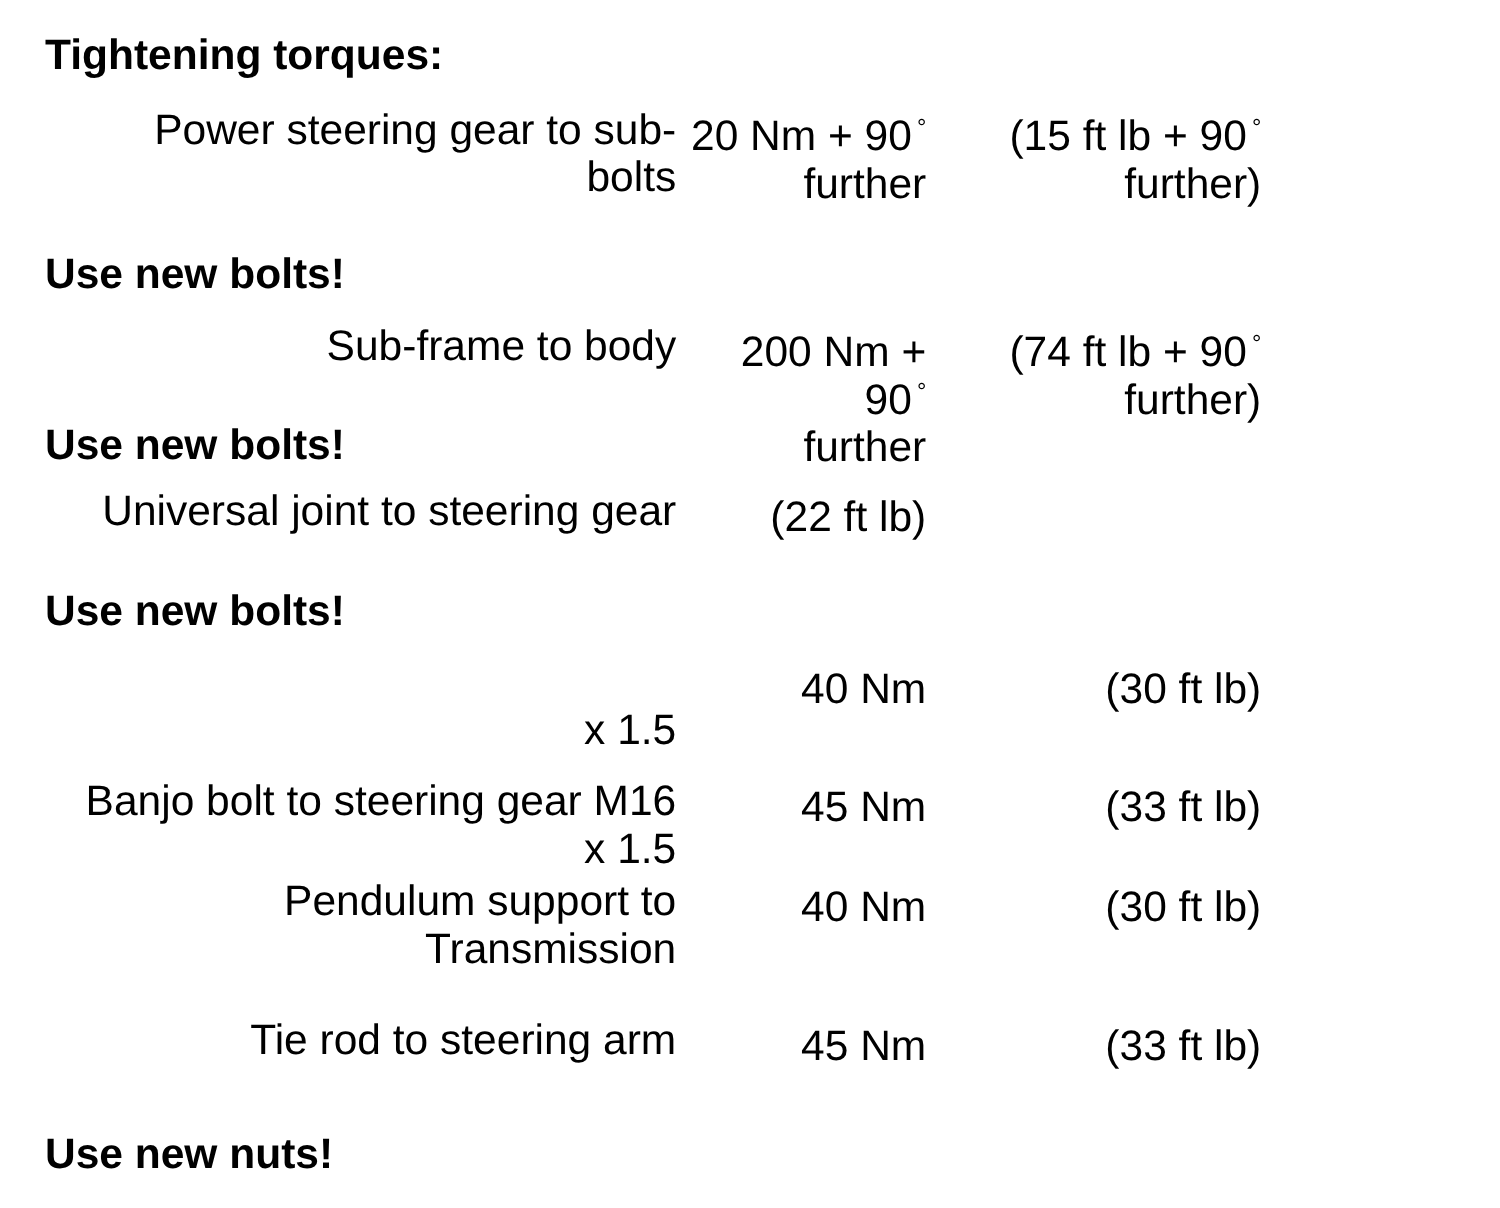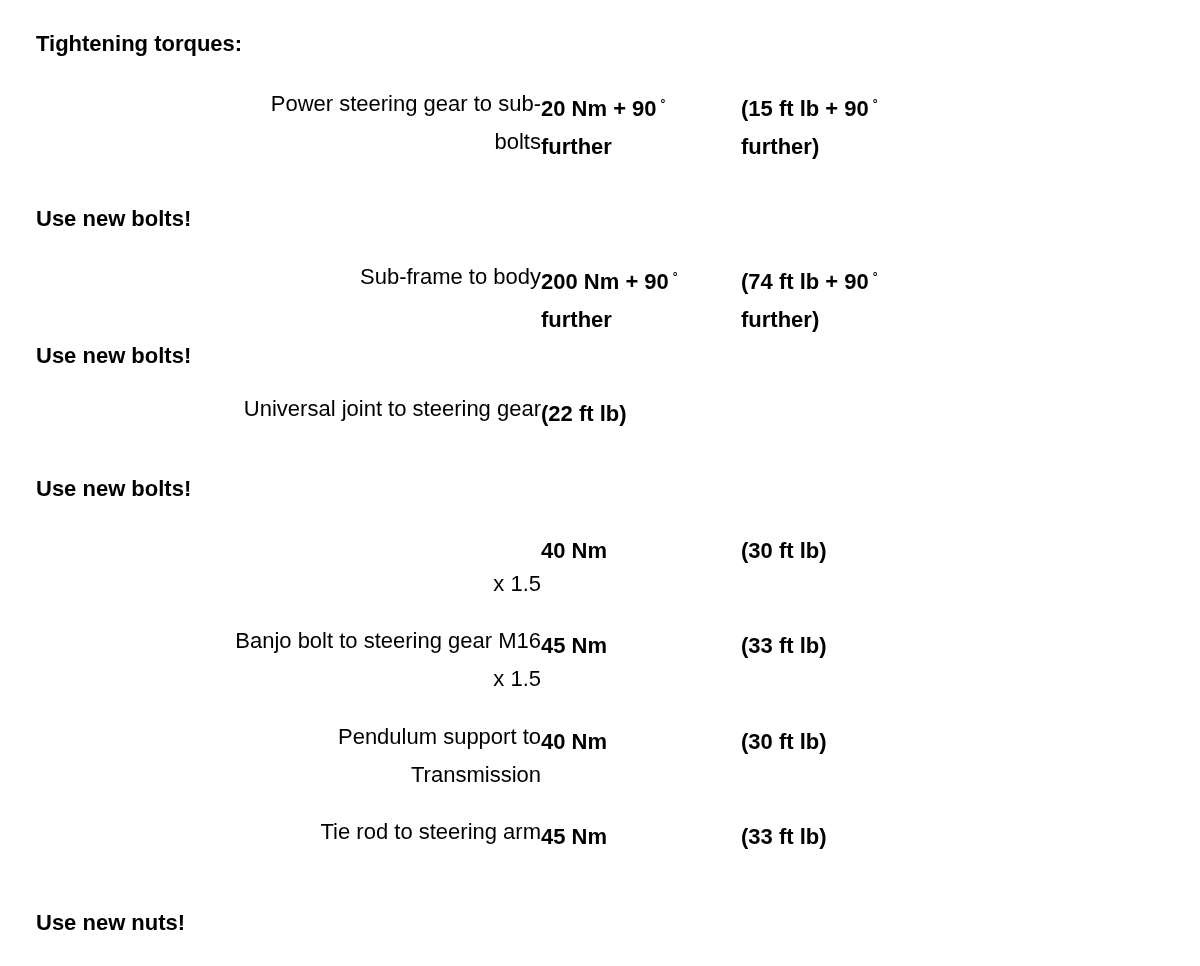--- a/index.html
+++ b/index.html
@@ -7,42 +7,41 @@
     padding: 0;
     background: #ffffff;
   }
   .page {
     position: relative;
     width: 1164px;
     height: 966px;
     background: #ffffff;
     color: #000000;
     font-family: "Liberation Sans", sans-serif;
-    font-size: 22px;
+    font-size: 34px;
     line-height: 38px;
     overflow: hidden;
   }
   .block {
     position: absolute;
     left: 36px;
   }
   .heading, .note {
     font-weight: bold;
   }
   .row {
     display: grid;
     grid-template-columns: 505px 200px 268px;
   }
   .cell-label {
     text-align: right;
   }
   .cell-metric, .cell-imperial {
-    text-align: left;
+    text-align: right;
     padding-top: 5px;
-    font-weight: bold;
   }
   sup.deg {
     font-size: 0.55em;
     line-height: 0;
     vertical-align: super;
     margin-left: 4px;
   }
 </style>
 </head>
 <body>
@@ -114,21 +113,21 @@
       <span>x 1.5</span>
     </div>
     <div class="cell-metric">
       <span>45 Nm</span>
     </div>
     <div class="cell-imperial">
       <span>(33 ft lb)</span>
     </div>
   </div>
 
-  <div class="block row" style="top:718px">
+  <div class="block row" style="top:702px">
     <div class="cell-label">
       <span>Pendulum support to</span><br>
       <span>Transmission</span>
     </div>
     <div class="cell-metric">
       <span>40 Nm</span>
     </div>
     <div class="cell-imperial">
       <span>(30 ft lb)</span>
     </div>

